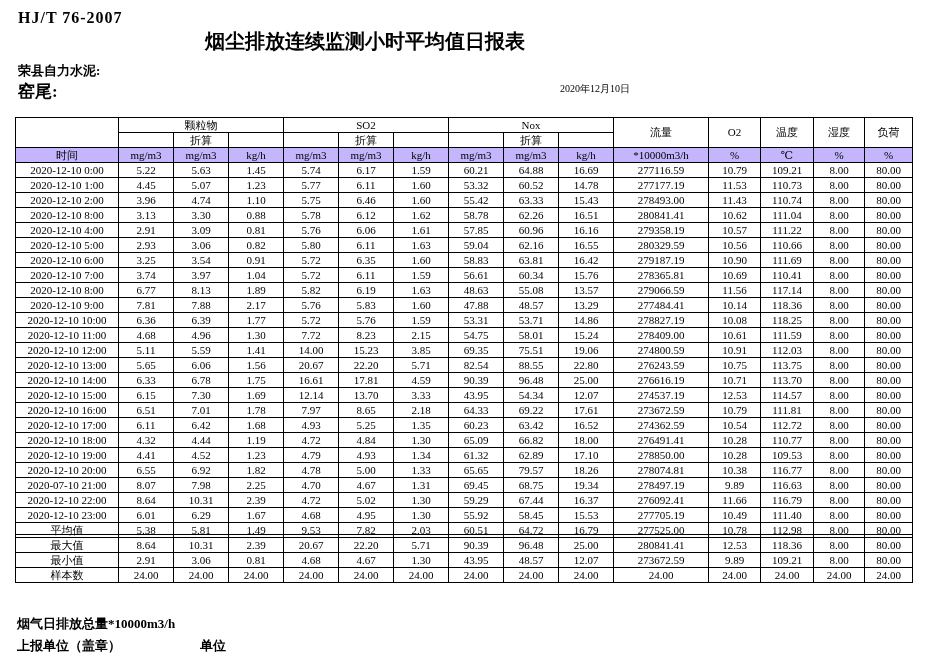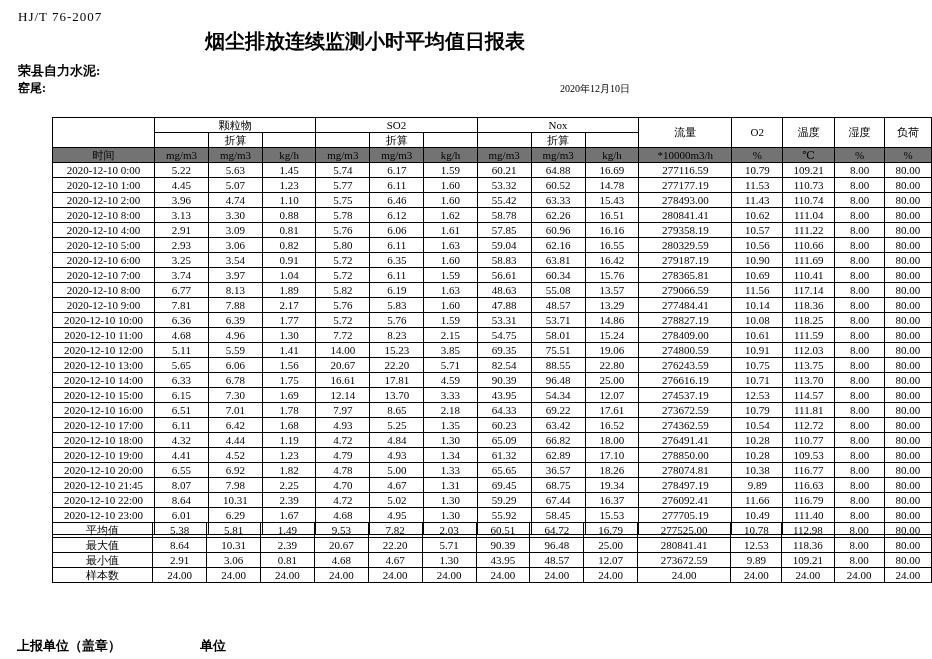--- a/index.html
+++ b/index.html
@@ -1,39 +1,38 @@
 <!DOCTYPE html>
 <html><head>
 <meta charset="utf-8">
 <style>
   html,body { margin:0; padding:0; background:#fff; }
   .page {
     position:relative; width:932px; height:659px; background:#ffffff;
     font-family:"Liberation Serif","DejaVu Serif",serif; color:#000;
     overflow:hidden;
   }
-  .std   { position:absolute; left:18px;  top:9px;  font-size:13px; font-weight:normal; letter-spacing:1px; }
+  .std   { position:absolute; left:18px;  top:9px;  font-size:16px; font-weight:bold; letter-spacing:1px; }
   .title { position:absolute; left:205px; top:28px; font-size:20px; font-weight:bold; }
   .company { position:absolute; left:18px; top:62px; font-size:13px; font-weight:bold; }
-  .kiln    { position:absolute; left:18px; top:80px; font-size:12px; font-weight:bold; }
+  .kiln    { position:absolute; left:18px; top:80px; font-size:17px; font-weight:bold; }
   .date    { position:absolute; left:560px; top:82px; font-size:10px; }
 
   table.main {
     position:absolute; left:15px; border-collapse:collapse; table-layout:fixed;
     font-size:11px;
-    margin-left:37px;
   }
   #tbl-data    { top:117px; }
   #tbl-summary { top:522px; }
   table.main td {
     border:1px solid #000; padding:0 2px; height:14px; line-height:13px;
     text-align:center; white-space:nowrap; overflow:hidden; font-size:11px;
   }
   #tbl-data thead td { height:14px; }
-  .green { background:#737373; }
+  .green { background:#c4b5fd; }
   td.t    { text-align:right; padding-right:4px; }
   td.th-time { text-align:right; padding-right:15px; }
   td.flow { text-align:right; padding-right:7px; }
   td.lbl  { text-align:right; padding-right:3px; }
   td.lbl-left { text-align:left; padding-left:2px; }
   tr.empty td { height:11px; }
 
   .footnote { position:absolute; left:17px; top:615px; font-size:13px; font-weight:bold; }
   .footline { position:absolute; left:0; top:637px; width:932px; font-size:13px; font-weight:bold; }
   .footline .report-unit { position:absolute; left:17px;text-align:center; }
@@ -452,30 +451,30 @@
         </tr>
         <tr>
           <td class="t">2020-12-10 20:00</td>
           <td>6.55</td>
           <td>6.92</td>
           <td>1.82</td>
           <td>4.78</td>
           <td>5.00</td>
           <td>1.33</td>
           <td>65.65</td>
-          <td>36.57</td>
+          <td>79.57</td>
           <td>18.26</td>
           <td class="flow">278074.81</td>
           <td>10.38</td>
           <td>116.77</td>
           <td>8.00</td>
           <td>80.00</td>
         </tr>
         <tr>
-          <td class="t">2020-12-10 21:45</td>
+          <td class="t">2020-07-10 21:00</td>
           <td>8.07</td>
           <td>7.98</td>
           <td>2.25</td>
           <td>4.70</td>
           <td>4.67</td>
           <td>1.31</td>
           <td>69.45</td>
           <td>68.75</td>
           <td>19.34</td>
           <td class="flow">278497.19</td>
@@ -621,18 +620,19 @@
           <td>24.00</td>
           <td class="flow">24.00</td>
           <td>24.00</td>
           <td>24.00</td>
           <td>24.00</td>
           <td>24.00</td>
         </tr>
       </tbody>
   </table>
 
+  <div class="footnote">烟气日排放总量*10000m3/h</div>
   <div class="footline">
     <span class="report-unit">上报单位（盖章）</span>
     <span class="unit">单位</span>
   </div>
 
 </div>
 
 </body></html>

